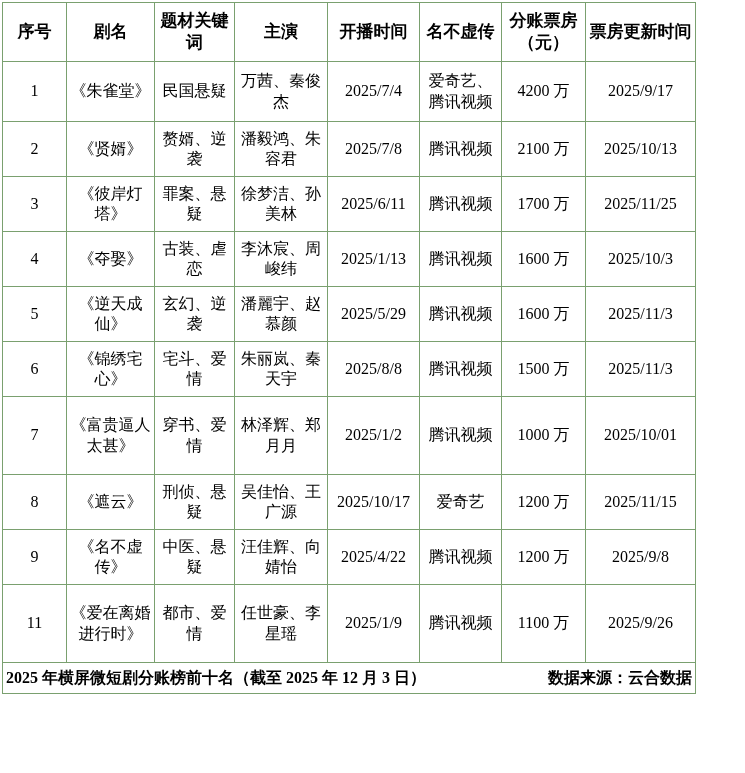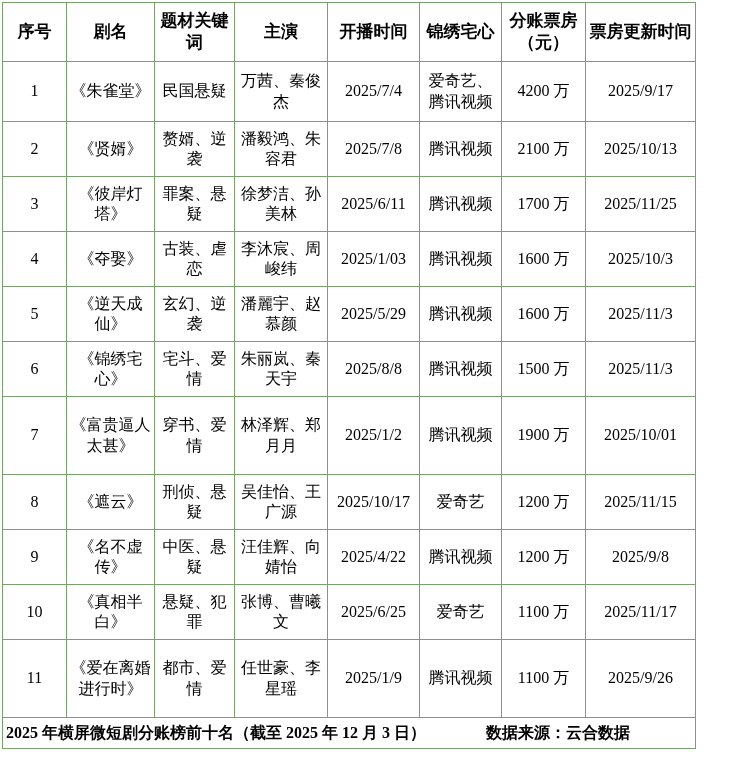--- a/index.html
+++ b/index.html
@@ -58,21 +58,21 @@
     border: 1px solid #7aa06f;
     border-top: 1px solid #7aa06f;
     font-weight: bold;
     font-size: 15.5px;
     padding: 5px 4px;
     height: 26px;
   }
   .footer-inner {
     display: flex;
     align-items: center;
-    justify-content: flex-start;
+    justify-content: space-between;
     gap: 60px;
     white-space: nowrap;
   }
   .footer-title { font-weight: bold; }
   .footer-source { font-weight: bold; }
 </style>
 </head>
 <body>
 
 <div class="sheet">
@@ -87,21 +87,21 @@
       <col style="width:84px">
       <col style="width:110px">
     </colgroup>
     <thead>
       <tr>
         <th>序号</th>
         <th>剧名</th>
         <th>题材关键词</th>
         <th>主演</th>
         <th>开播时间</th>
-        <th>锦绣宅心</th>
+        <th>名不虚传</th>
         <th>分账票房（元）</th>
         <th>票房更新时间</th>
       </tr>
     </thead>
     <tbody>
       <tr style="height:60px">
         <td class="idx">1</td>
         <td class="title">《朱雀堂》</td>
         <td class="tags">民国悬疑</td>
         <td class="cast">万茜、秦俊杰</td>
@@ -128,21 +128,21 @@
         <td class="date">2025/6/11</td>
         <td class="platform">腾讯视频</td>
         <td class="gross">1700 万</td>
         <td class="updated">2025/11/25</td>
       </tr>
       <tr style="height:55px">
         <td class="idx">4</td>
         <td class="title">《夺娶》</td>
         <td class="tags">古装、虐恋</td>
         <td class="cast">李沐宸、周峻纬</td>
-        <td class="date">2025/1/03</td>
+        <td class="date">2025/1/13</td>
         <td class="platform">腾讯视频</td>
         <td class="gross">1600 万</td>
         <td class="updated">2025/10/3</td>
       </tr>
       <tr style="height:55px">
         <td class="idx">5</td>
         <td class="title">《逆天成仙》</td>
         <td class="tags">玄幻、逆袭</td>
         <td class="cast">潘麗宇、赵慕颜</td>
         <td class="date">2025/5/29</td>
@@ -160,21 +160,21 @@
         <td class="gross">1500 万</td>
         <td class="updated">2025/11/3</td>
       </tr>
       <tr style="height:78px">
         <td class="idx">7</td>
         <td class="title">《富贵逼人太甚》</td>
         <td class="tags">穿书、爱情</td>
         <td class="cast">林泽辉、郑月月</td>
         <td class="date">2025/1/2</td>
         <td class="platform">腾讯视频</td>
-        <td class="gross">1900 万</td>
+        <td class="gross">1000 万</td>
         <td class="updated">2025/10/01</td>
       </tr>
       <tr style="height:55px">
         <td class="idx">8</td>
         <td class="title">《遮云》</td>
         <td class="tags">刑侦、悬疑</td>
         <td class="cast">吴佳怡、王广源</td>
         <td class="date">2025/10/17</td>
         <td class="platform">爱奇艺</td>
         <td class="gross">1200 万</td>
@@ -183,30 +183,20 @@
       <tr style="height:55px">
         <td class="idx">9</td>
         <td class="title">《名不虚传》</td>
         <td class="tags">中医、悬疑</td>
         <td class="cast">汪佳辉、向婧怡</td>
         <td class="date">2025/4/22</td>
         <td class="platform">腾讯视频</td>
         <td class="gross">1200 万</td>
         <td class="updated">2025/9/8</td>
       </tr>
-      <tr style="height:55px">
-        <td class="idx">10</td>
-        <td class="title">《真相半白》</td>
-        <td class="tags">悬疑、犯罪</td>
-        <td class="cast">张博、曹曦文</td>
-        <td class="date">2025/6/25</td>
-        <td class="platform">爱奇艺</td>
-        <td class="gross">1100 万</td>
-        <td class="updated">2025/11/17</td>
-      </tr>
       <tr style="height:78px">
         <td class="idx">11</td>
         <td class="title">《爱在离婚进行时》</td>
         <td class="tags">都市、爱情</td>
         <td class="cast">任世豪、李星瑶</td>
         <td class="date">2025/1/9</td>
         <td class="platform">腾讯视频</td>
         <td class="gross">1100 万</td>
         <td class="updated">2025/9/26</td>
       </tr>

